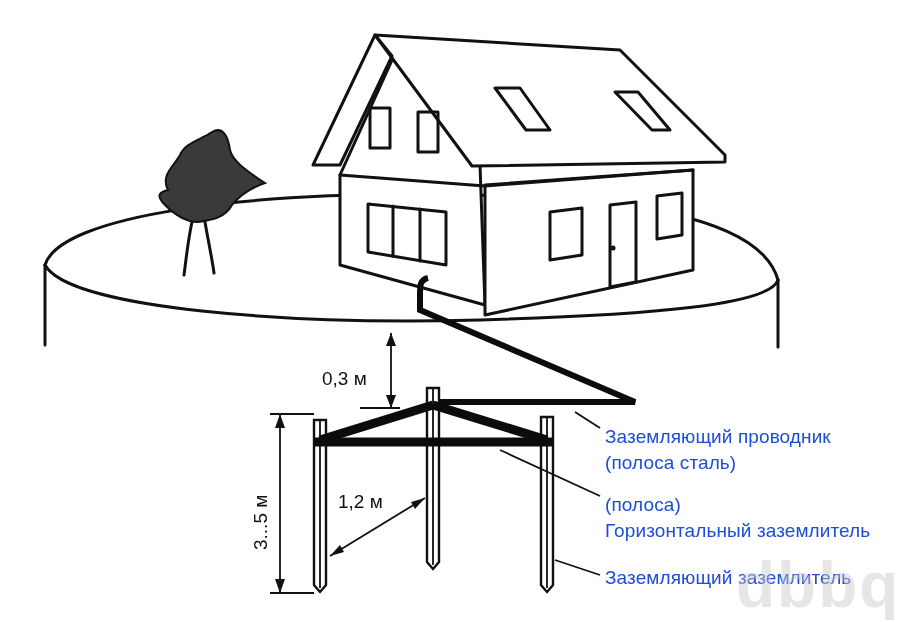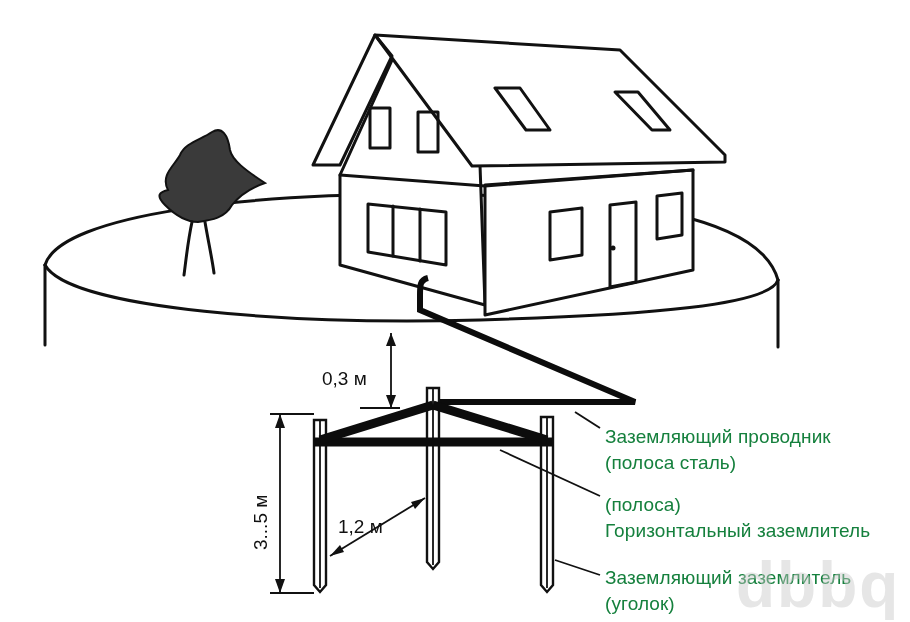--- a/index.html
+++ b/index.html
@@ -5,21 +5,21 @@
   html, body { margin: 0; padding: 0; background: #ffffff; }
   body { width: 910px; height: 622px; position: relative; overflow: hidden;
          font-family: "Liberation Sans", "DejaVu Sans", sans-serif; }
   svg.scene { position: absolute; left: 0; top: 0; width: 910px; height: 622px; }
   .ln { stroke: #111; fill: none; stroke-width: 3; stroke-linejoin: round; stroke-linecap: round; }
   .thin { stroke: #111; fill: none; stroke-width: 1.8; }
   .wall { fill: #fff; stroke: #111; stroke-width: 3; stroke-linejoin: round; }
   .bar { stroke: #0c0c0c; stroke-width: 9; stroke-linecap: butt; fill: none; }
   .wire { stroke: #0c0c0c; stroke-width: 6; fill: none; stroke-linejoin: miter; }
   .stake { fill: #fff; stroke: #111; stroke-width: 2.4; }
-  .lbl { position: absolute; font-size: 19px; color: #15803d; line-height: 26px; white-space: nowrap; letter-spacing: 0.1px; }
+  .lbl { position: absolute; font-size: 19px; color: #1d4ed8; line-height: 26px; white-space: nowrap; letter-spacing: 0.1px; }
   .dim { position: absolute; font-size: 19px; color: #111; white-space: nowrap; }
   .dim.vert { transform: rotate(-90deg); transform-origin: left top; }
   .wm { position: absolute; left: 720px; top: 548px; font-size: 64px; font-weight: bold;
         color: rgba(200,200,200,0.45); letter-spacing: 2px; margin-left: 16px; }
 </style>
 </head>
 <body>
 
 <svg class="scene" viewBox="0 0 910 622" xmlns="http://www.w3.org/2000/svg">
 
@@ -106,29 +106,28 @@
   </g>
 
   <g>
     <line class="thin" x1="330" y1="556" x2="425" y2="498"></line>
     <polygon points="330,556 340,545 344,552" fill="#111"></polygon>
     <polygon points="425,498 411,502 415,509" fill="#111"></polygon>
   </g>
 </svg>
 
 <div class="dim" style="left:322px; top:368px;">0,3 м</div>
-<div class="dim" style="left:338px; top:516px;text-align:center;">1,2 м</div>
+<div class="dim" style="left:338px; top:491px;text-align:center;">1,2 м</div>
 <div class="dim vert" style="left:250px; top:550px;">3...5 м</div>
 
 <div class="lbl" style="left:605px; top:424px;">
   <div>Заземляющий проводник</div>
   <div>(полоса сталь)</div>
 </div>
 <div class="lbl" style="left:605px; top:492px;">
   <div>(полоса)</div>
   <div>Горизонтальный заземлитель</div>
 </div>
 <div class="lbl" style="left:605px; top:565px;">
   <div>Заземляющий заземлитель</div>
-  <div>(уголок)</div>
 </div>
 
 <div class="wm">dbbq</div>
 
 </body></html>

